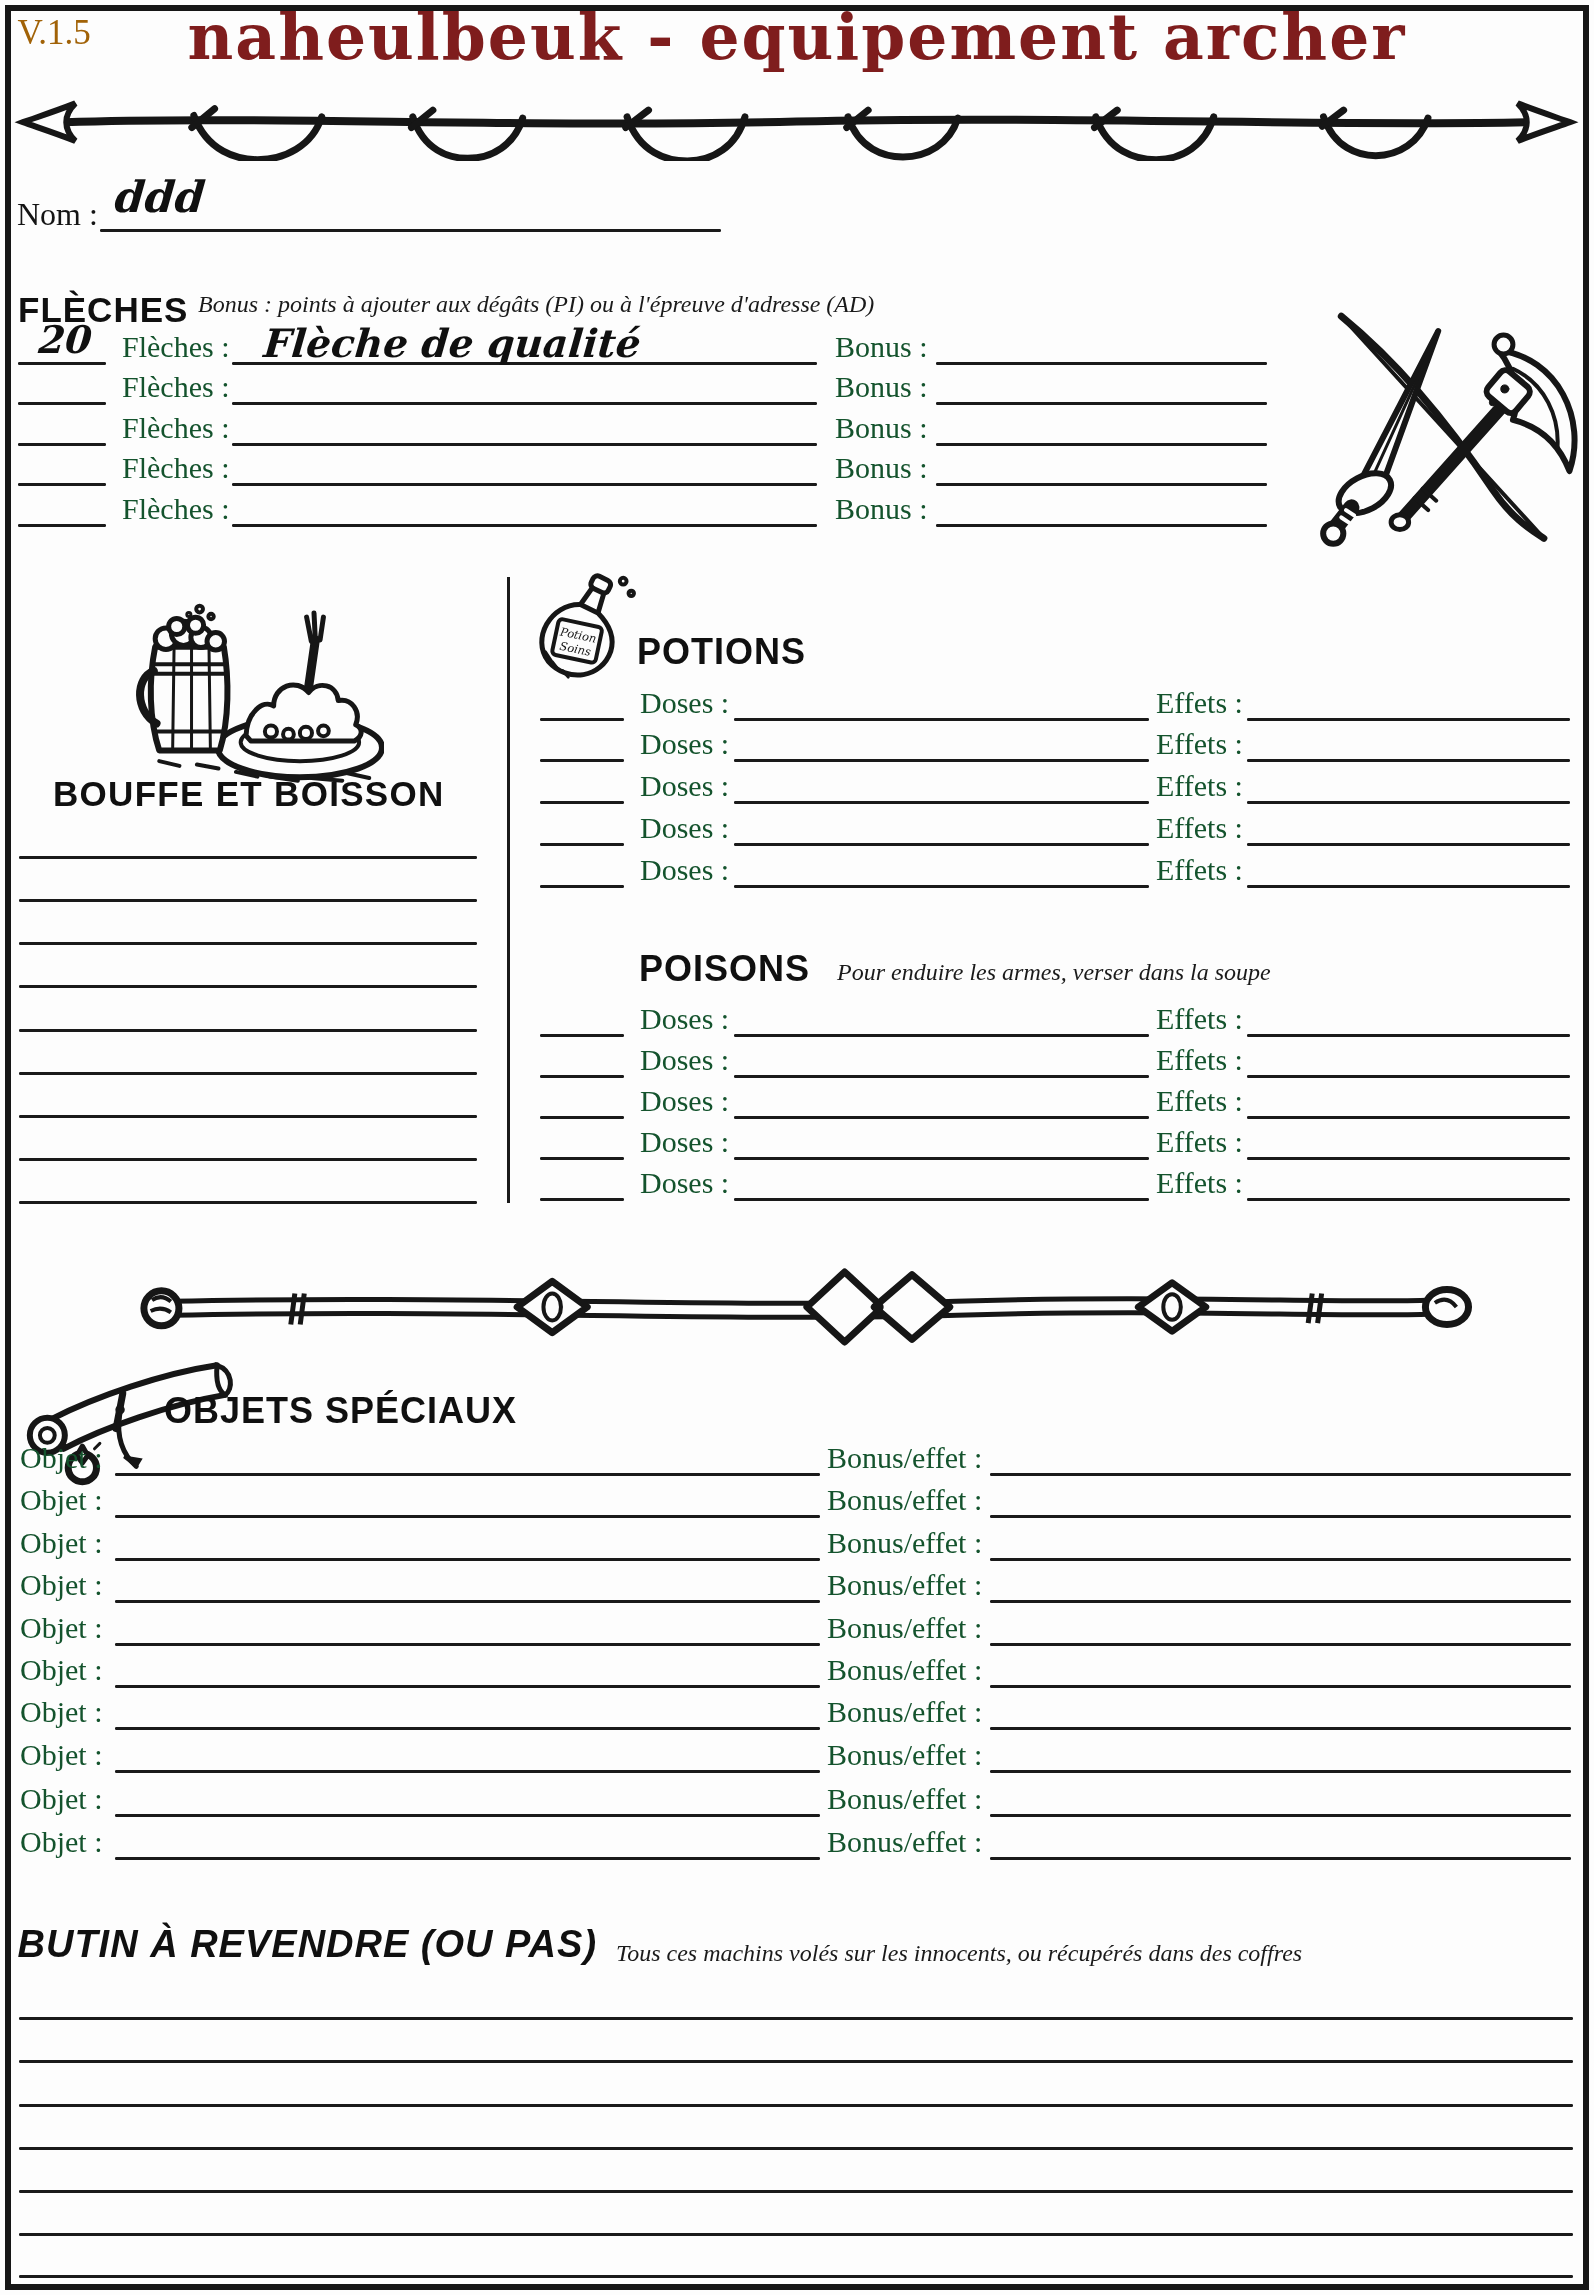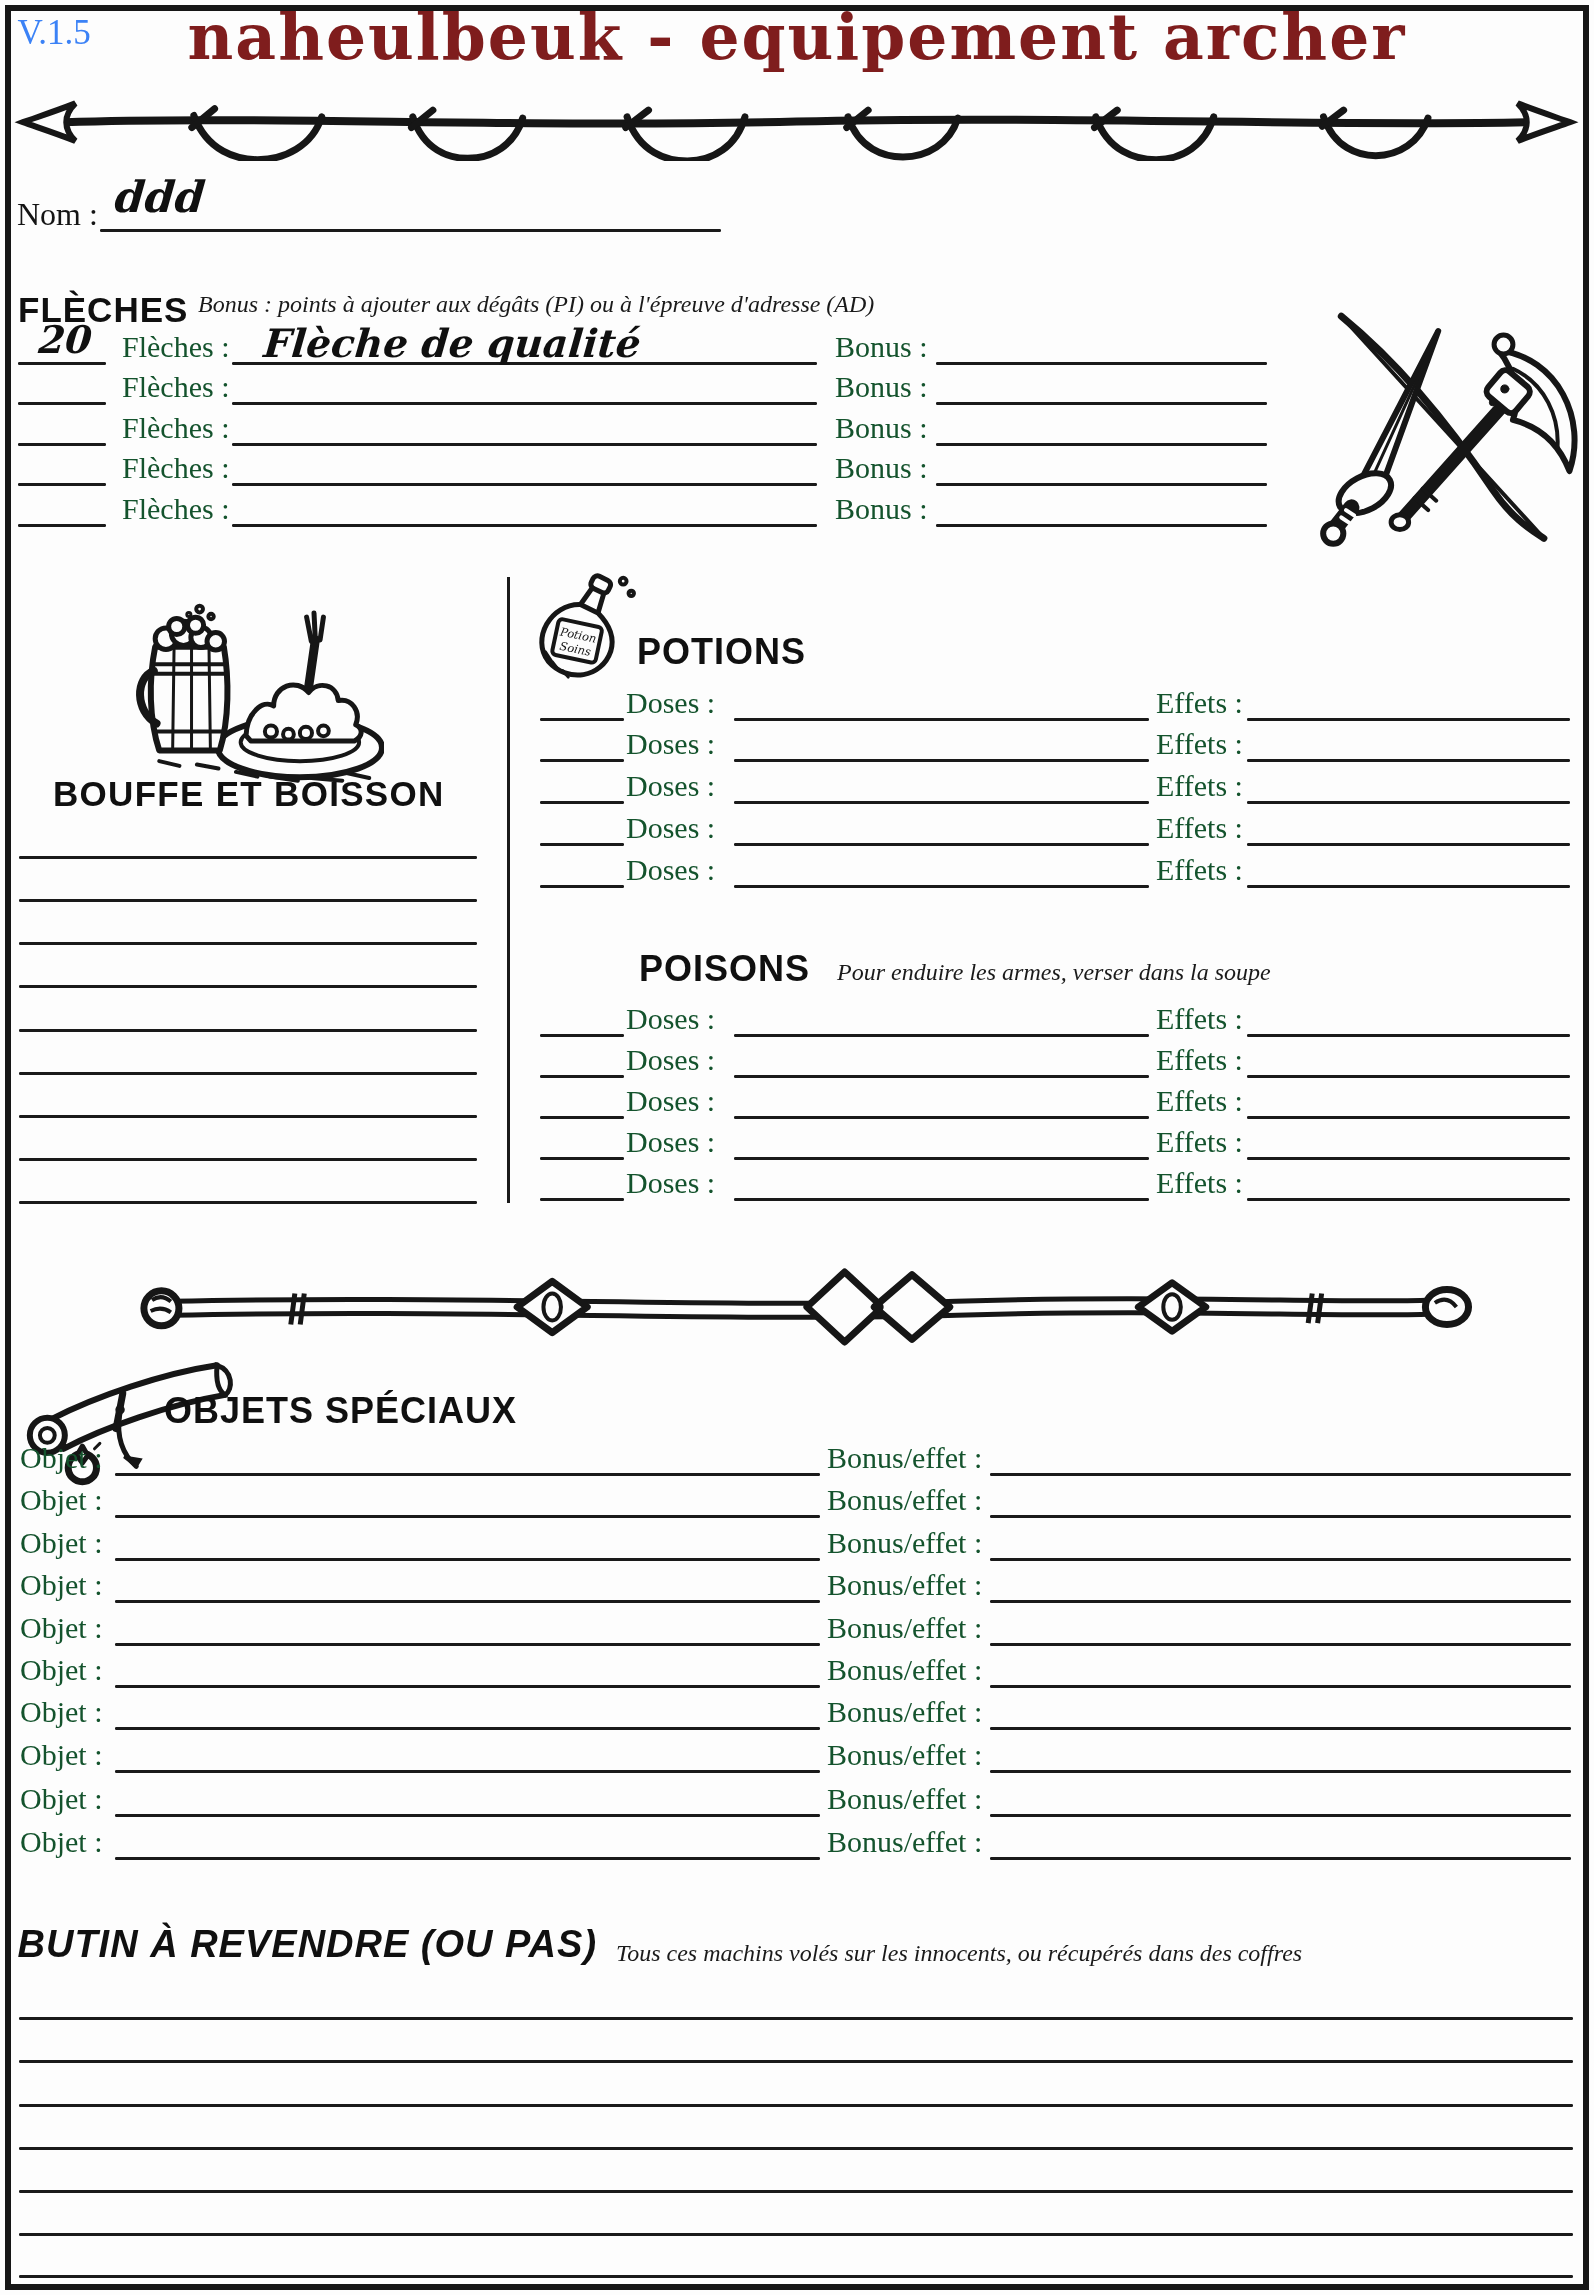--- a/index.html
+++ b/index.html
@@ -12,29 +12,29 @@
   .row .hline{top:-3.4px;}
   .lab{position:absolute;bottom:3.4px;font-size:30px;line-height:1;white-space:nowrap;color:#14532d;}
   .sec{position:absolute;font-family:"Liberation Sans",sans-serif;font-weight:900;
        letter-spacing:1px;color:#101010;white-space:nowrap;line-height:1;}
   .sub{position:absolute;font-style:italic;font-size:24px;line-height:1.1;white-space:nowrap;color:#1a1a1a;}
   .hw{position:absolute;font-family:"DejaVu Serif",serif;font-style:italic;font-weight:700;
       transform:skewX(-5deg);white-space:nowrap;color:#101010;}
   .title{position:absolute;left:0;right:0;top:4px;text-align:center;
          font-family:"DejaVu Serif",serif;font-weight:700;font-size:63px;line-height:1.05;
          letter-spacing:2px;text-transform:lowercase;color:#7f1d1d;}
-  .version{position:absolute;left:17.5px;top:15px;font-size:35px;line-height:1;color:#3b82f6;}
+  .version{position:absolute;left:17.5px;top:15px;font-size:35px;line-height:1;color:#a16207;}
   .vdiv{position:absolute;left:507px;top:577px;width:3.4px;height:626px;background:#1a1a1a;}
   svg{position:absolute;}
   svg *{vector-effect:non-scaling-stroke;}
   
   .f-q{left:18px;width:88px;} .f-lab{left:122px;} .f-line{left:232px;width:585px;}
   .f-blab{left:835px;} .f-bline{left:936px;width:331px;}
   
-  .p-q{left:540px;width:84px;} .p-lab{left:626px;} .p-line{left:734px;width:415px;}
+  .p-q{left:540px;width:84px;} .p-lab{left:640px;} .p-line{left:734px;width:415px;}
   .p-elab{left:1156px;} .p-eline{left:1247px;width:323px;}
   
   .o-lab{left:20px;} .o-line{left:115px;width:705px;}
   .o-blab{left:827px;} .o-bline{left:990px;width:581px;}
 </style>
 </head>
 <body>
 
 <div class="page">
   <div class="frame"></div>

